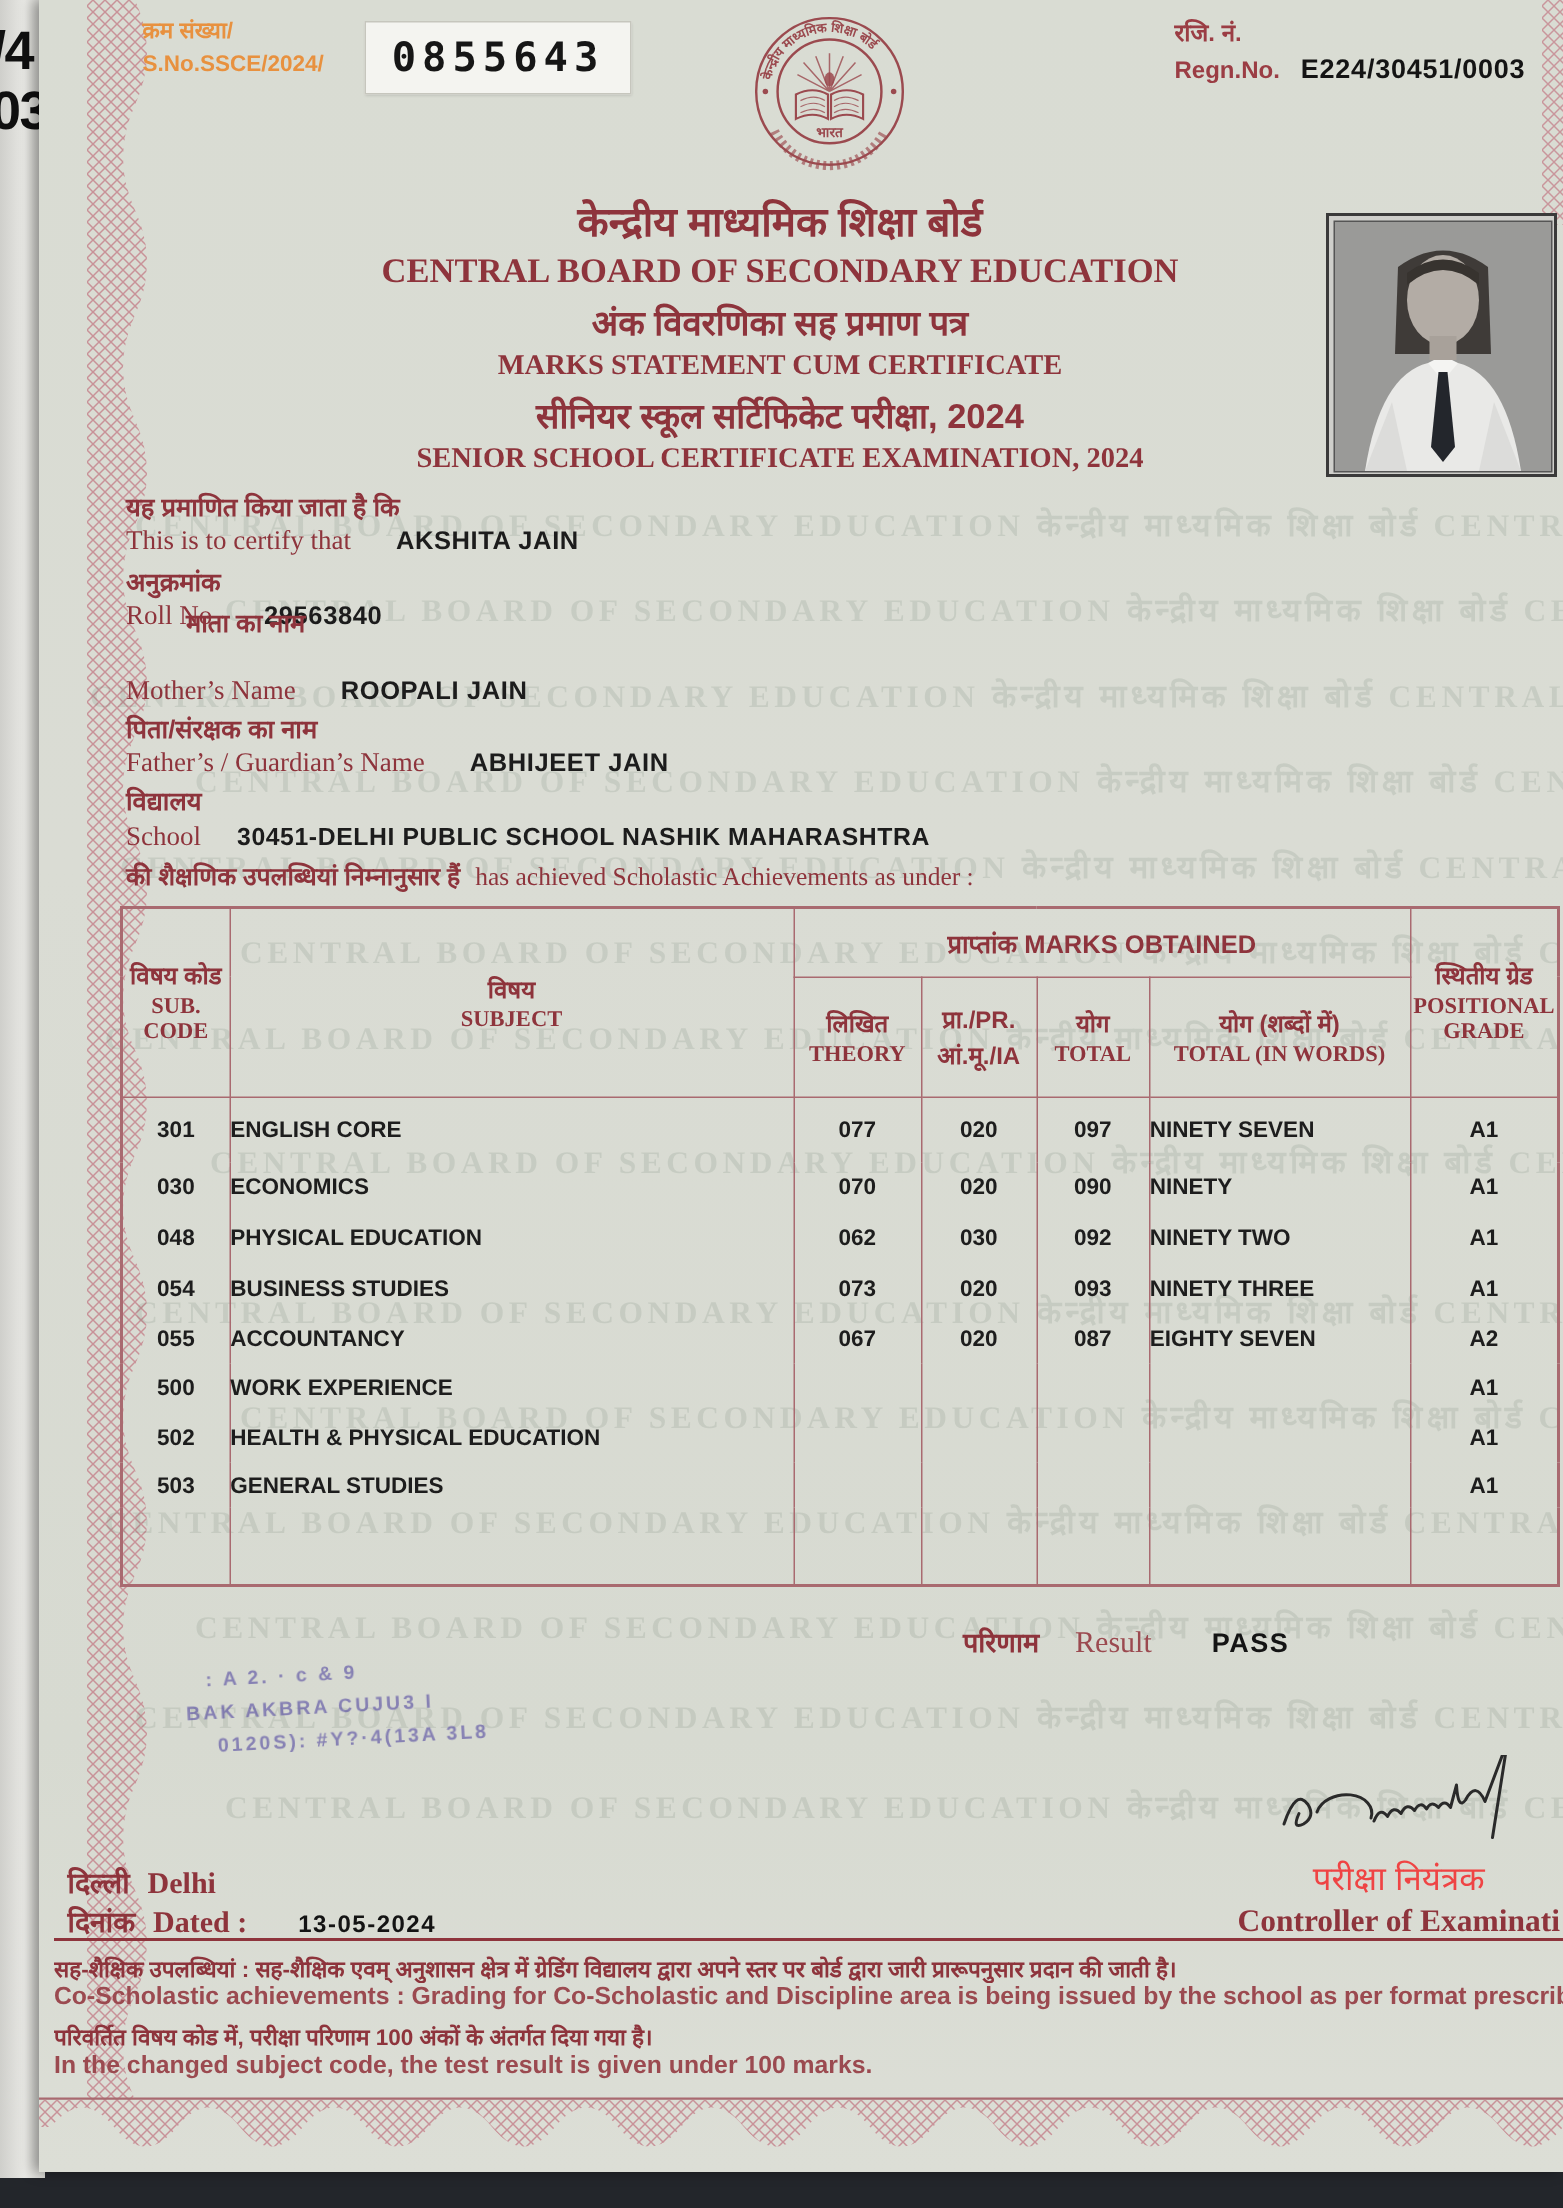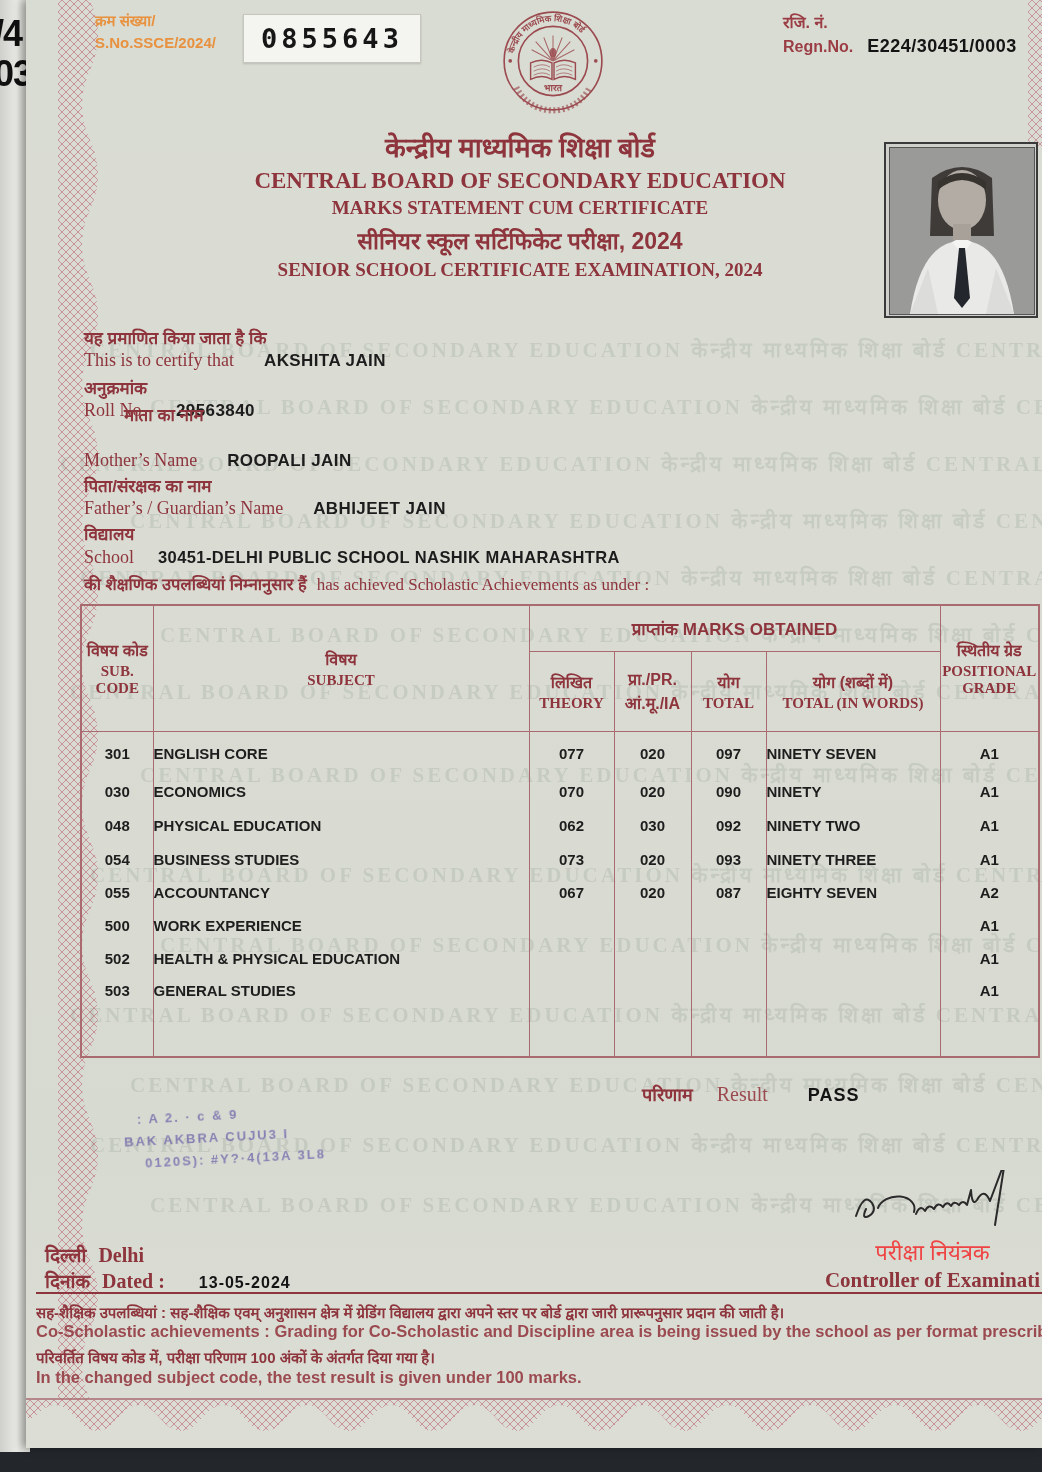--- a/index.html
+++ b/index.html
@@ -188,20 +188,21 @@
       <div class="lbl">रजि. नं.</div>
       <div class="regn-row">
         <span class="lbl">Regn.No.</span>
         <span class="regn-num">E224/30451/0003</span>
       </div>
     </div>
 
     <div class="hdr">
       <div class="h-hi1">केन्द्रीय माध्यमिक शिक्षा बोर्ड</div>
       <div class="h-en1">CENTRAL BOARD OF SECONDARY EDUCATION</div>
+      <div class="h-hi2">अंक विवरणिका सह प्रमाण पत्र</div>
       <div class="h-en2">MARKS STATEMENT CUM CERTIFICATE</div>
       <div class="h-hi3">सीनियर स्कूल सर्टिफिकेट परीक्षा, 2024</div>
       <div class="h-en3">SENIOR SCHOOL CERTIFICATE EXAMINATION, 2024</div>
     </div>
 
     <div class="photo">
       <div class="photo-inner">
         <svg width="144" height="166" viewBox="0 0 144 166">
           <rect width="144" height="166" fill="#9a9a98"></rect>
           <path d="M42 30 Q72 8 102 30 L104 88 L40 88 Z" fill="#3f3b38"></path>

